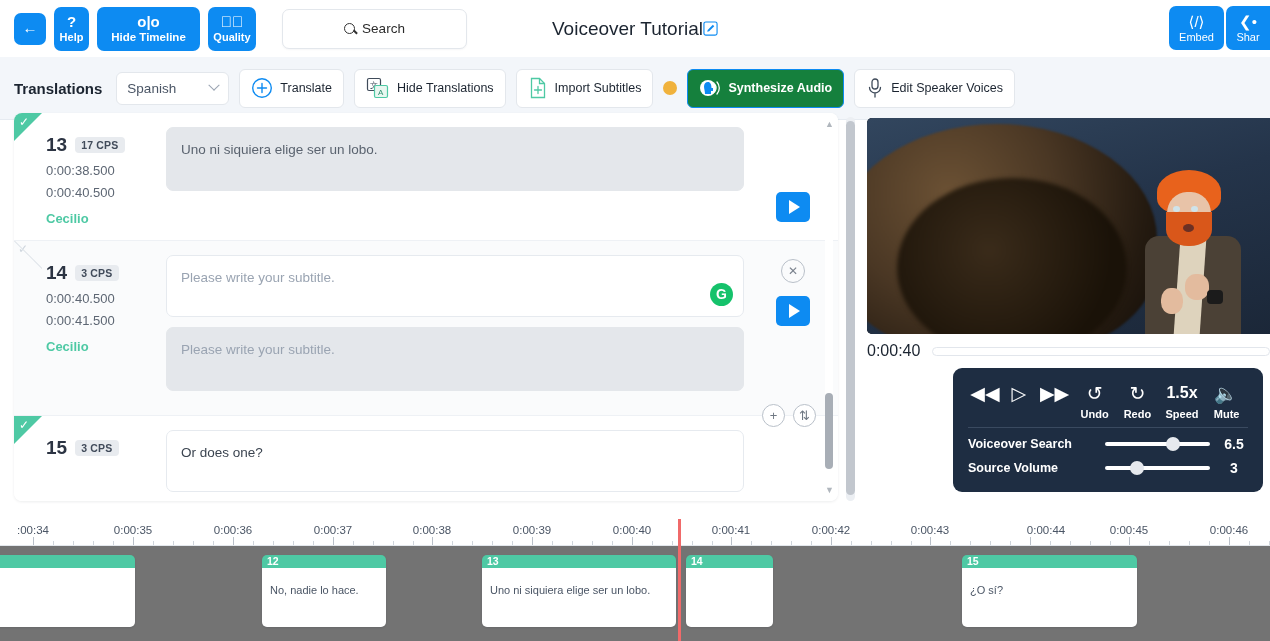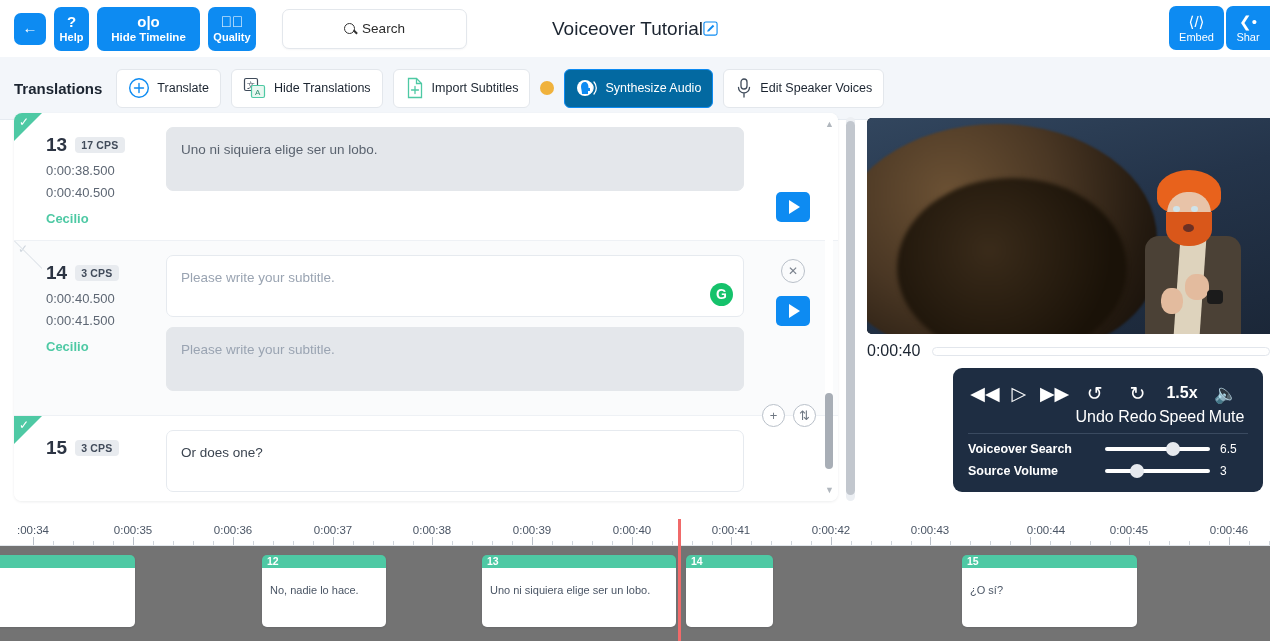--- a/index.html
+++ b/index.html
@@ -68,21 +68,21 @@
     display: flex; align-items: center; justify-content: space-between; padding: 0 10px;
     font-size: 13.5px; color: #4a5565; cursor: pointer;
   }
   .chev { width: 8px; height: 8px; border-right: 1.6px solid #9aa4b2; border-bottom: 1.6px solid #9aa4b2; transform: rotate(45deg) translate(-2px,-2px); }
   .tbtn {
     height: 39px; background: #fff; border: 1px solid #e3e7ec; border-radius: 6px;
     display: flex; align-items: center; gap: 7px; padding: 0 11px; cursor: pointer;
     font-size: 12.5px; color: #1b2430;
   }
   .tbtn .lbl2 { line-height: 14px; text-align: center; }
-  .tbtn-blue { background: #0369a1; border-color: #0d8bf2; color: #fff; font-weight: normal; }
+  .tbtn-blue { background: #15803d; border-color: #0d8bf2; color: #fff; font-weight: bold; }
   .dot-orange { width: 14px; height: 14px; border-radius: 50%; background: #f0b23c; flex: none; }
 
   
   .subpanel {
     position: absolute; left: 14px; top: 113px; width: 824px; height: 388px;
     background: #fff; border-radius: 8px; overflow: hidden;
     box-shadow: 0 1px 3px rgba(16,24,40,.08);
   }
   .subrow { position: relative; display: flex; border-bottom: 1px solid #eef1f5; background: #fff; }
   .subrow.alt { background: #fafbfc; }
@@ -155,27 +155,27 @@
   .progress { flex: 1; height: 9px; background: #fff; border: 1px solid #e2e6ec; border-radius: 5px; position: relative; cursor: pointer; }
 
   
   .ctrl {
     position: absolute; left: 953px; top: 368px; width: 310px; height: 124px;
     background: #1e2d42; border-radius: 9px; padding: 11px 15px 0 15px; color: #fff;
   }
   .ctrl-row { display: flex; align-items: flex-start; gap: 0; }
   .ctrl-item { display: flex; flex-direction: column; align-items: center; cursor: pointer; }
   .ctrl-ico { height: 28px; display: flex; align-items: center; justify-content: center; font-size: 19px; }
-  .ctrl-lbl { font-size: 16px; font-weight: normal; margin-top: 1px; }
+  .ctrl-lbl { font-size: 11px; font-weight: bold; margin-top: 1px; }
   .ctrl-sep { width: 100%; height: 1px; background: #3a4a60; margin: 7px 0 8px 0; }
   .vol-row { display: flex; align-items: center; gap: 10px; margin-bottom: 8px; }
   .vol-lbl { font-size: 12.5px; font-weight: bold; width: 127px; }
   .vol-track { flex: 1; height: 4px; background: #fff; border-radius: 2px; position: relative; cursor: pointer; }
   .vol-knob { position: absolute; top: -5px; width: 14px; height: 14px; border-radius: 50%; background: #e6e9ee; }
-  .vol-val { width: 28px; text-align: left; font-size: 12px; font-weight: normal; }
+  .vol-val { width: 28px; text-align: center; font-size: 14px; font-weight: bold; }
 
   
   .timeline { position: absolute; left: 0; top: 519px; width: 1270px; height: 122px; background: #eceff3; }
   .ruler { position: relative; width: 1270px; height: 27px; background: #fff; border-bottom: 1px solid #e3e7ec; }
   .tick-lbl { position: absolute; top: 5px; font-size: 11.5px; color: #4a5565; transform: translateX(-50%); white-space: nowrap; }
   .tick-major { position: absolute; top: 18px; width: 1px; height: 8px; background: #b9c0c9; }
   .tick-minor { position: absolute; top: 22px; width: 1px; height: 4px; background: #cfd5dc; }
   .track { position: relative; width: 1270px; height: 95px; background: #737373; }
   .clip { position: absolute; top: 9px; border-radius: 5px; overflow: hidden; box-shadow: 0 1px 2px rgba(16,24,40,.12); cursor: pointer; }
   .clip-head { height: 13px; background: #4ec9a4; color: #fff; font-size: 10.5px; font-weight: bold; padding-left: 5px; line-height: 13px; }
@@ -225,20 +225,24 @@
       </div>
       <div class="btn-share">
         <span class="btn-ico">❮•</span>
         <span class="btn-lbl">Shar</span>
       </div>
     </div>
   </div>
 
   <div class="transbar">
     <span class="trans-label">Translations</span>
+    <div class="lang-select">
+      <span>Spanish</span>
+      <span class="chev"></span>
+    </div>
     <div class="tbtn">
       <svg width="22" height="22" viewBox="0 0 22 22">
         <circle cx="11" cy="11" r="9.3" fill="none" stroke="#0d8bf2" stroke-width="1.4"></circle>
         <path d="M11 6.5v9M6.5 11h9" stroke="#0d8bf2" stroke-width="1.4" stroke-linecap="round"></path>
       </svg>
       <span class="lbl2">Translate</span>
     </div>
     <div class="tbtn">
       <svg width="24" height="22" viewBox="0 0 24 22">
         <rect x="1.5" y="1.5" width="13" height="12" rx="1.5" fill="#fff" stroke="#3f4b5a" stroke-width="1.2"></rect>

